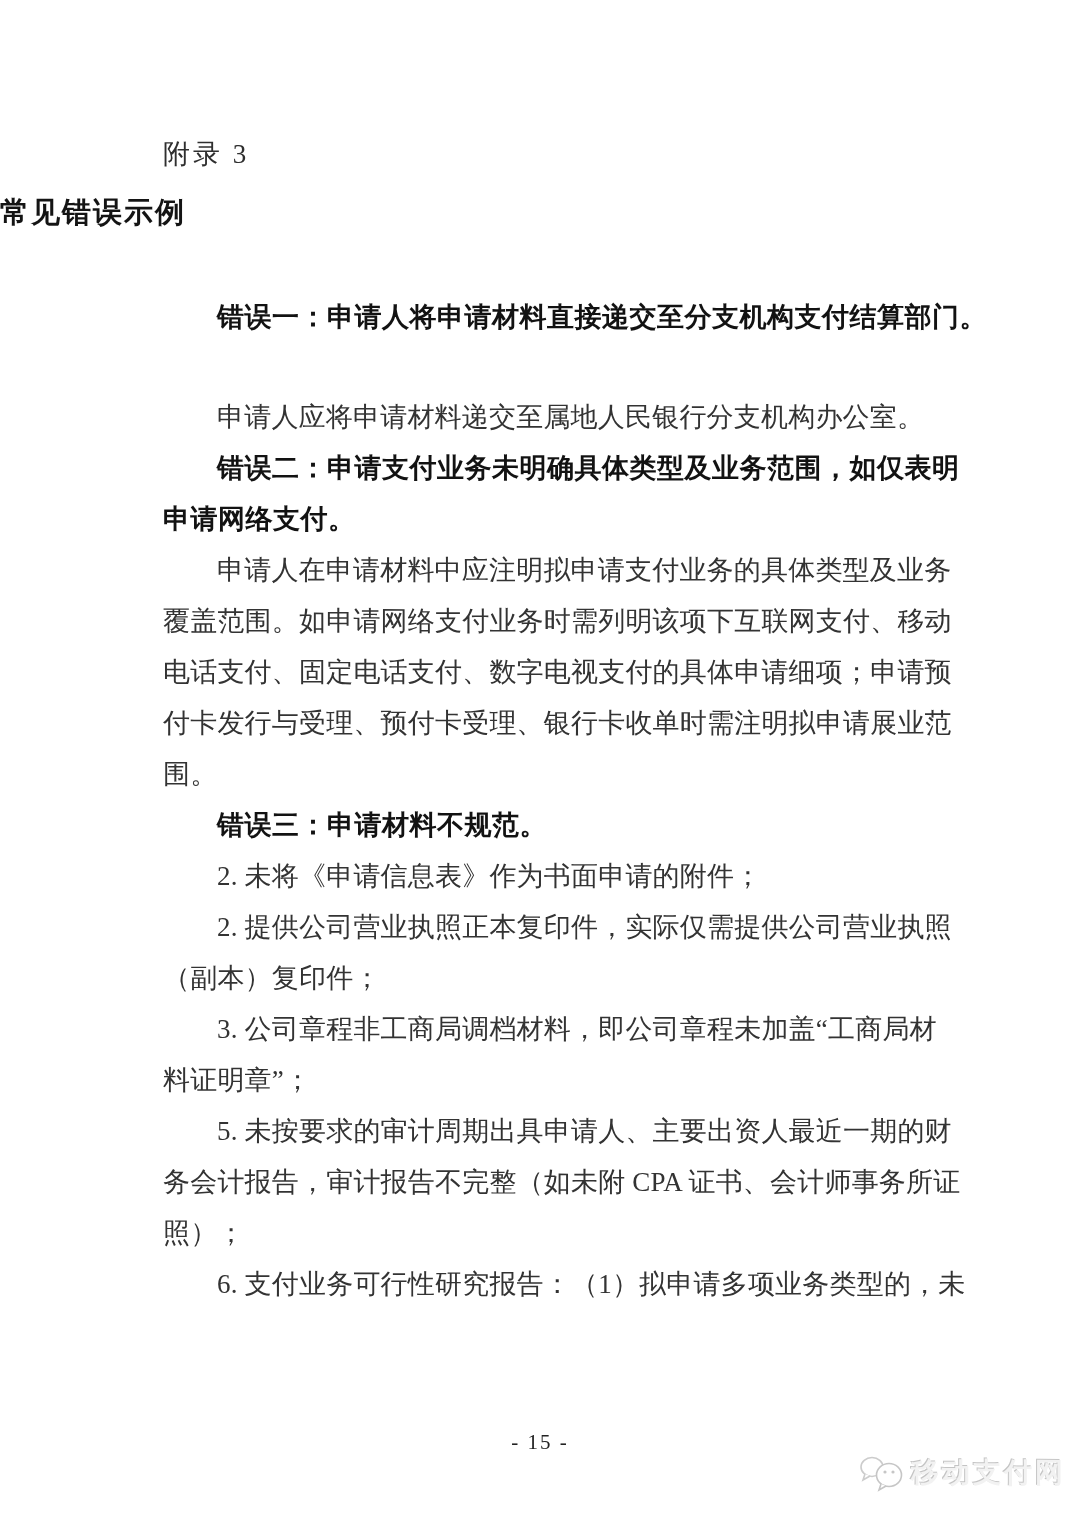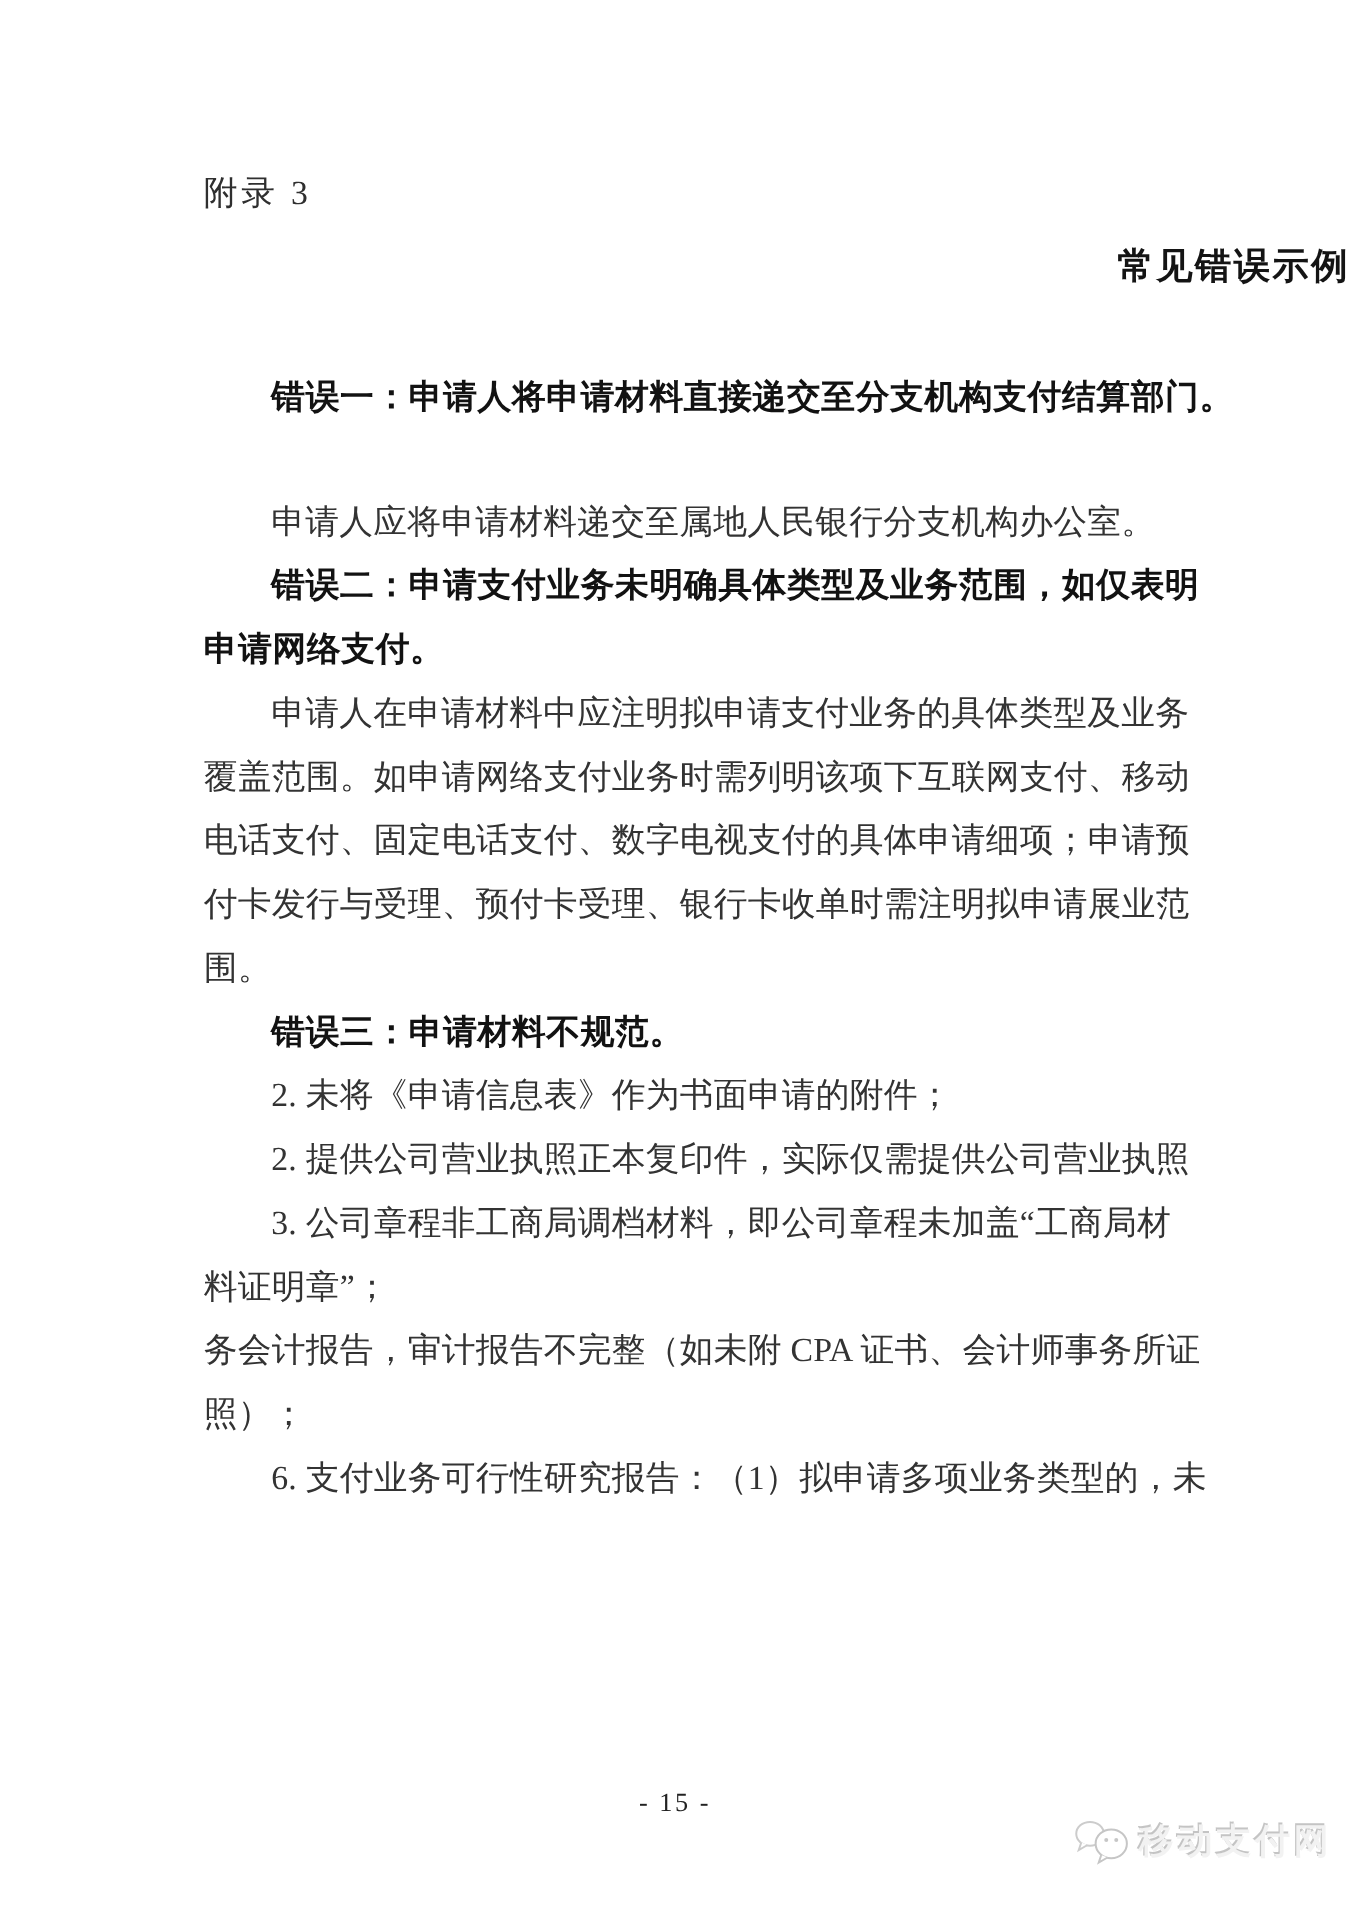--- a/index.html
+++ b/index.html
@@ -22,21 +22,21 @@
     letter-spacing: 3px;
     color: #2f2f2f;
     line-height: 1.1;
     white-space: nowrap;
   }
   .doc-title {
     position: absolute;
     left: 0;
     right: 0;
     top: 193px;
-    text-align: right;
+    text-align: left;
     font-family: "Liberation Sans", sans-serif;
     font-weight: 700;
     font-size: 29px;
     letter-spacing: 2px;
     color: #141414;
     white-space: nowrap;
   }
   .body-text {
     position: absolute;
     left: 163px;
@@ -103,22 +103,24 @@
     <div class="line bold indent">错误二：申请支付业务未明确具体类型及业务范围，如仅表明</div>
     <div class="line bold">申请网络支付。</div>
     <div class="line indent">申请人在申请材料中应注明拟申请支付业务的具体类型及业务</div>
     <div class="line">覆盖范围。如申请网络支付业务时需列明该项下互联网支付、移动</div>
     <div class="line">电话支付、固定电话支付、数字电视支付的具体申请细项；申请预</div>
     <div class="line">付卡发行与受理、预付卡受理、银行卡收单时需注明拟申请展业范</div>
     <div class="line">围。</div>
     <div class="line bold indent">错误三：申请材料不规范。</div>
     <div class="line indent">2. 未将《申请信息表》作为书面申请的附件；</div>
     <div class="line indent">2. 提供公司营业执照正本复印件，实际仅需提供公司营业执照</div>
+    <div class="line">（副本）复印件；</div>
     <div class="line indent">3. 公司章程非工商局调档材料，即公司章程未加盖“工商局材</div>
     <div class="line">料证明章”；</div>
+    <div class="line indent">5. 未按要求的审计周期出具申请人、主要出资人最近一期的财</div>
     <div class="line">务会计报告，审计报告不完整（如未附 CPA 证书、会计师事务所证</div>
     <div class="line">照）；</div>
     <div class="line indent">6. 支付业务可行性研究报告：（1）拟申请多项业务类型的，未</div>
   </div>
 
   <div class="footer-pagenum">- 15 -</div>
 
   <div class="watermark">
     <span class="watermark-icon">
       <svg width="46" height="42" viewBox="0 0 46 42" fill="none" xmlns="http://www.w3.org/2000/svg">

